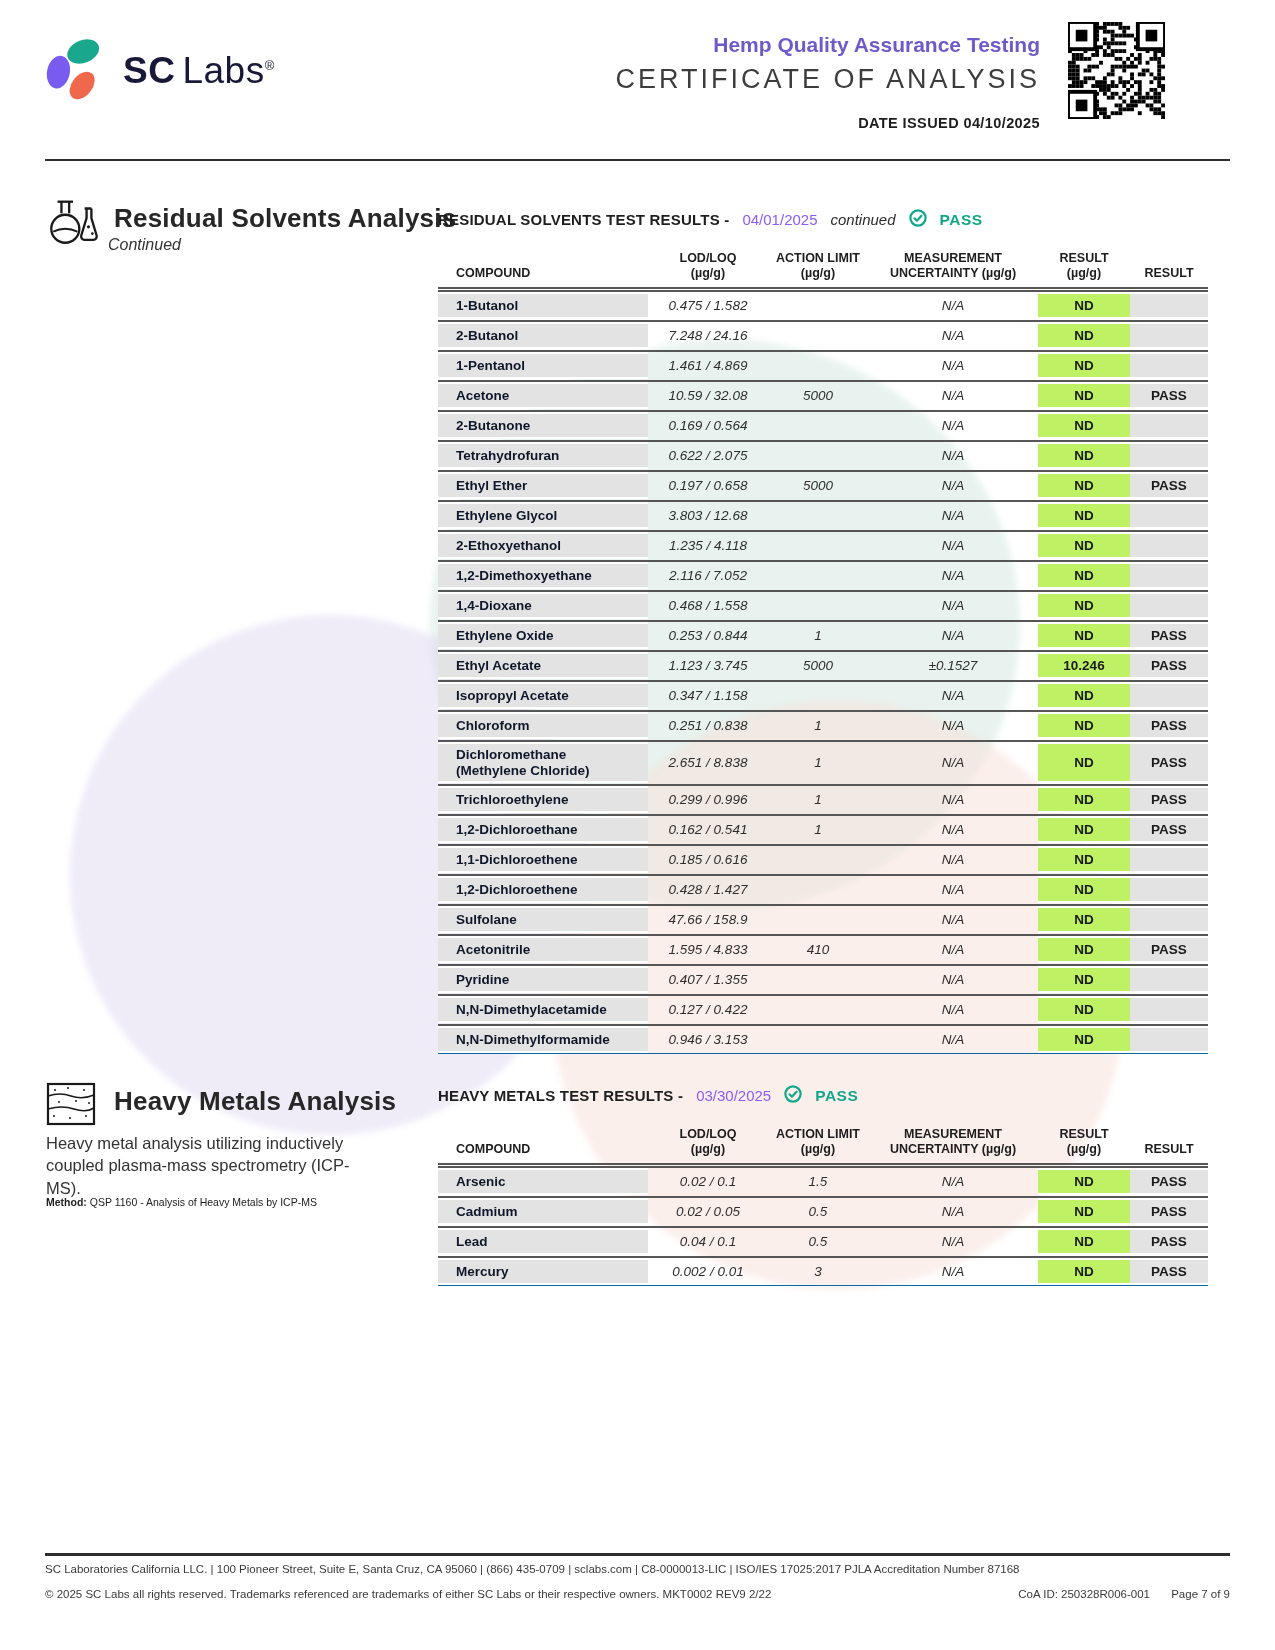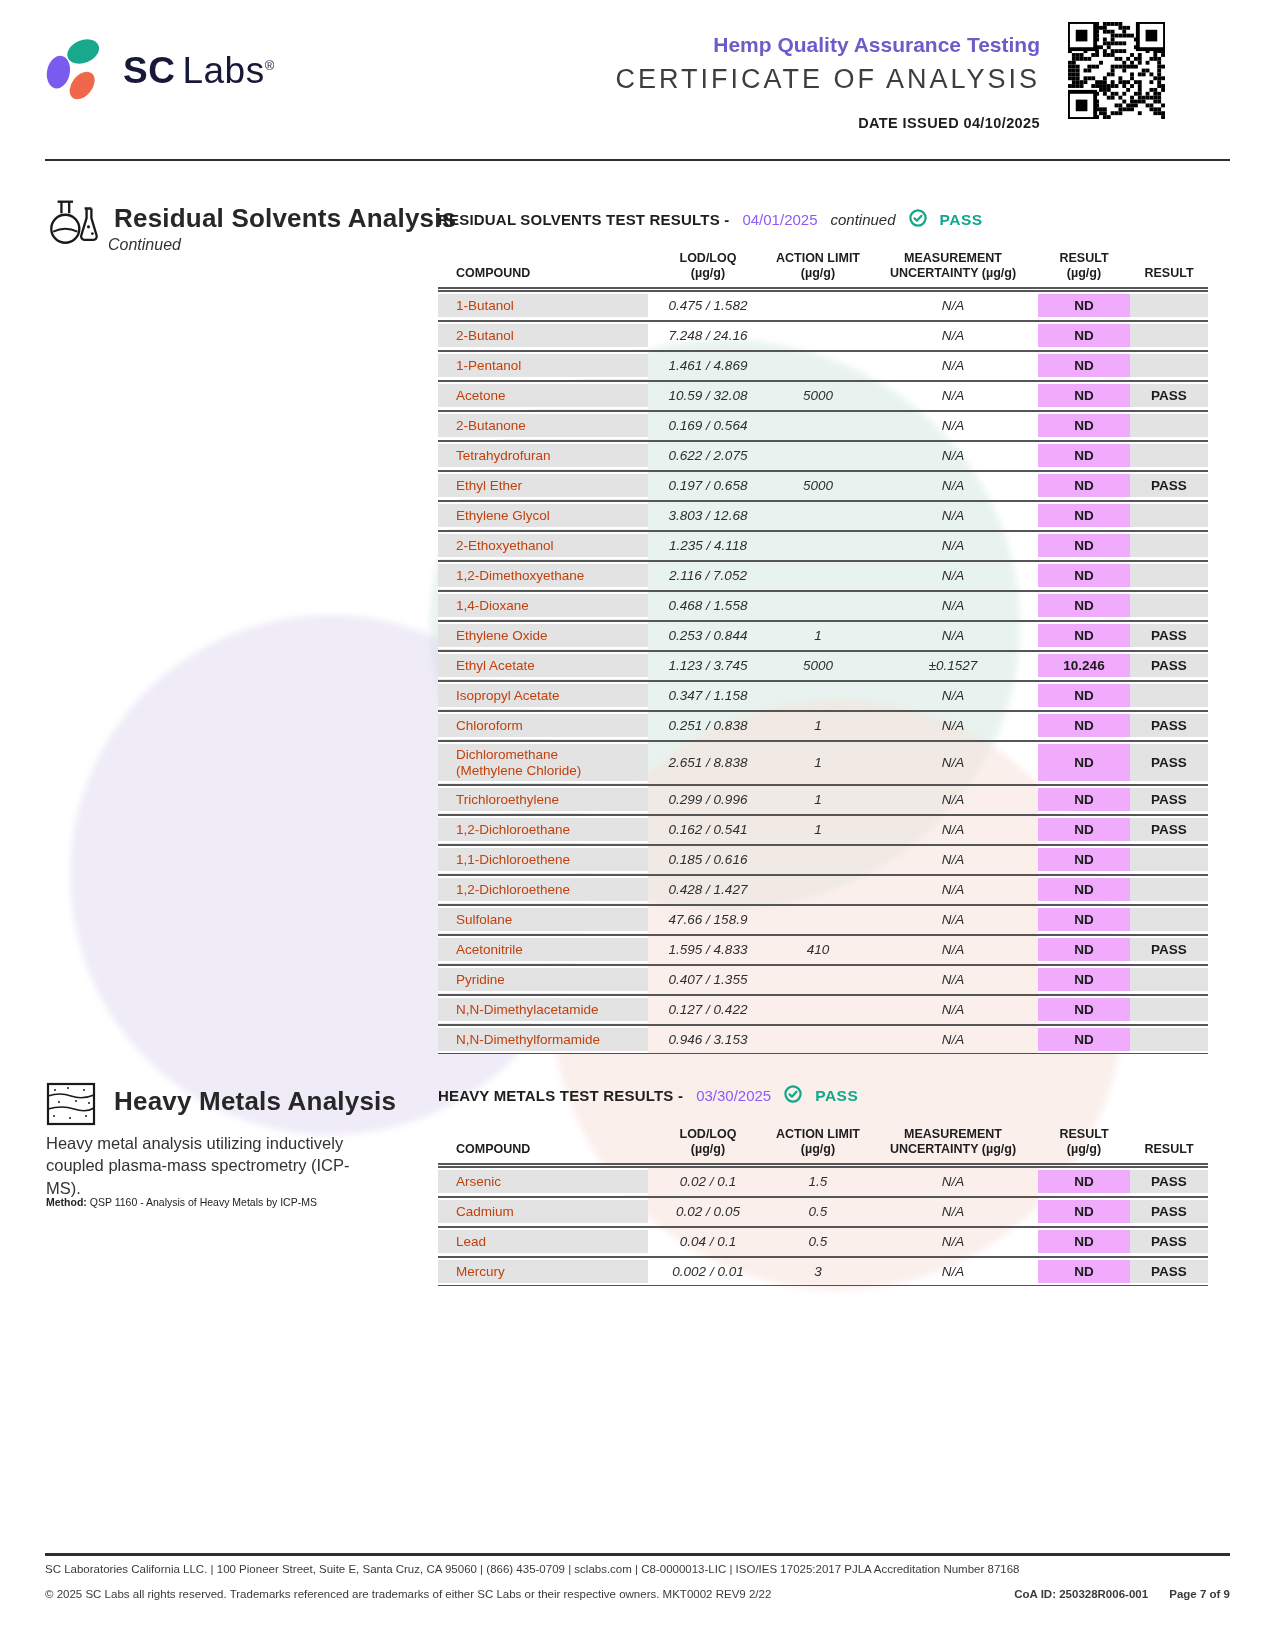--- a/index.html
+++ b/index.html
@@ -42,36 +42,36 @@
   table.coa col.c0{width:210px;} table.coa col.c1{width:120px;}
   table.coa col.c2{width:100px;} table.coa col.c3{width:170px;}
   table.coa col.c4{width:92px;}  table.coa col.c5{width:78px;}
   table.coa th{font-size:12.5px;font-weight:700;color:#1d1d1d;text-align:center;
                vertical-align:bottom;padding:4px 2px 6px;line-height:1.2;
                border-bottom:2px solid #565656;background:transparent;}
   table.coa th.c0{text-align:left;padding-left:18px;}
   table.coa td{font-size:13.5px;padding:5px 4px;height:17px;vertical-align:middle;
                text-align:center;border-top:2px solid #565656;}
   table.coa thead th{border-top:none;}
-  table.coa td.c0{text-align:left;padding-left:18px;font-weight:400;color:#c2410c;
+  table.coa td.c0{text-align:left;padding-left:18px;font-weight:700;color:#0f172a;
                   background:#e3e3e3;white-space:pre-line;line-height:1.15;
                   box-shadow:inset 0 2px 0 #fff, inset 0 -2px 0 #fff;}
   table.coa td.c1,table.coa td.c2,table.coa td.c3{font-style:italic;color:#2e2e2e;}
-  table.coa td.c4{font-weight:700;color:#1b1b1b;background:#f0abfc;
+  table.coa td.c4{font-weight:700;color:#1b1b1b;background:#bef264;
                   box-shadow:inset 0 2px 0 #fff, inset 0 -2px 0 #fff;}
   table.coa td.c5{font-weight:700;color:#1b1b1b;background:#e3e3e3;
                   box-shadow:inset 0 2px 0 #fff, inset 0 -2px 0 #fff;}
   table.coa tbody tr:last-child td{border-bottom:1px solid #0369a1;}
 
   
   .rule-bottom{left:45px;top:1553px;width:1185px;height:3px;background:#2e2e2e;}
   .foot1{left:45px;top:1563px;width:1185px;font-size:11.5px;color:#3a3a3a;}
   .foot2{left:45px;top:1588px;width:1185px;font-size:11.5px;color:#3a3a3a;
          display:flex;justify-content:space-between;}
-  .foot2 .right span{margin-left:18px;font-weight:bold;}
+  .foot2 .right span{margin-left:18px;}
 </style>
 </head>
 <body>
 
 <div class="page">
 
   <div class="wm wm-teal"></div>
   <div class="wm wm-purple"></div>
   <div class="wm wm-pink"></div>
 

